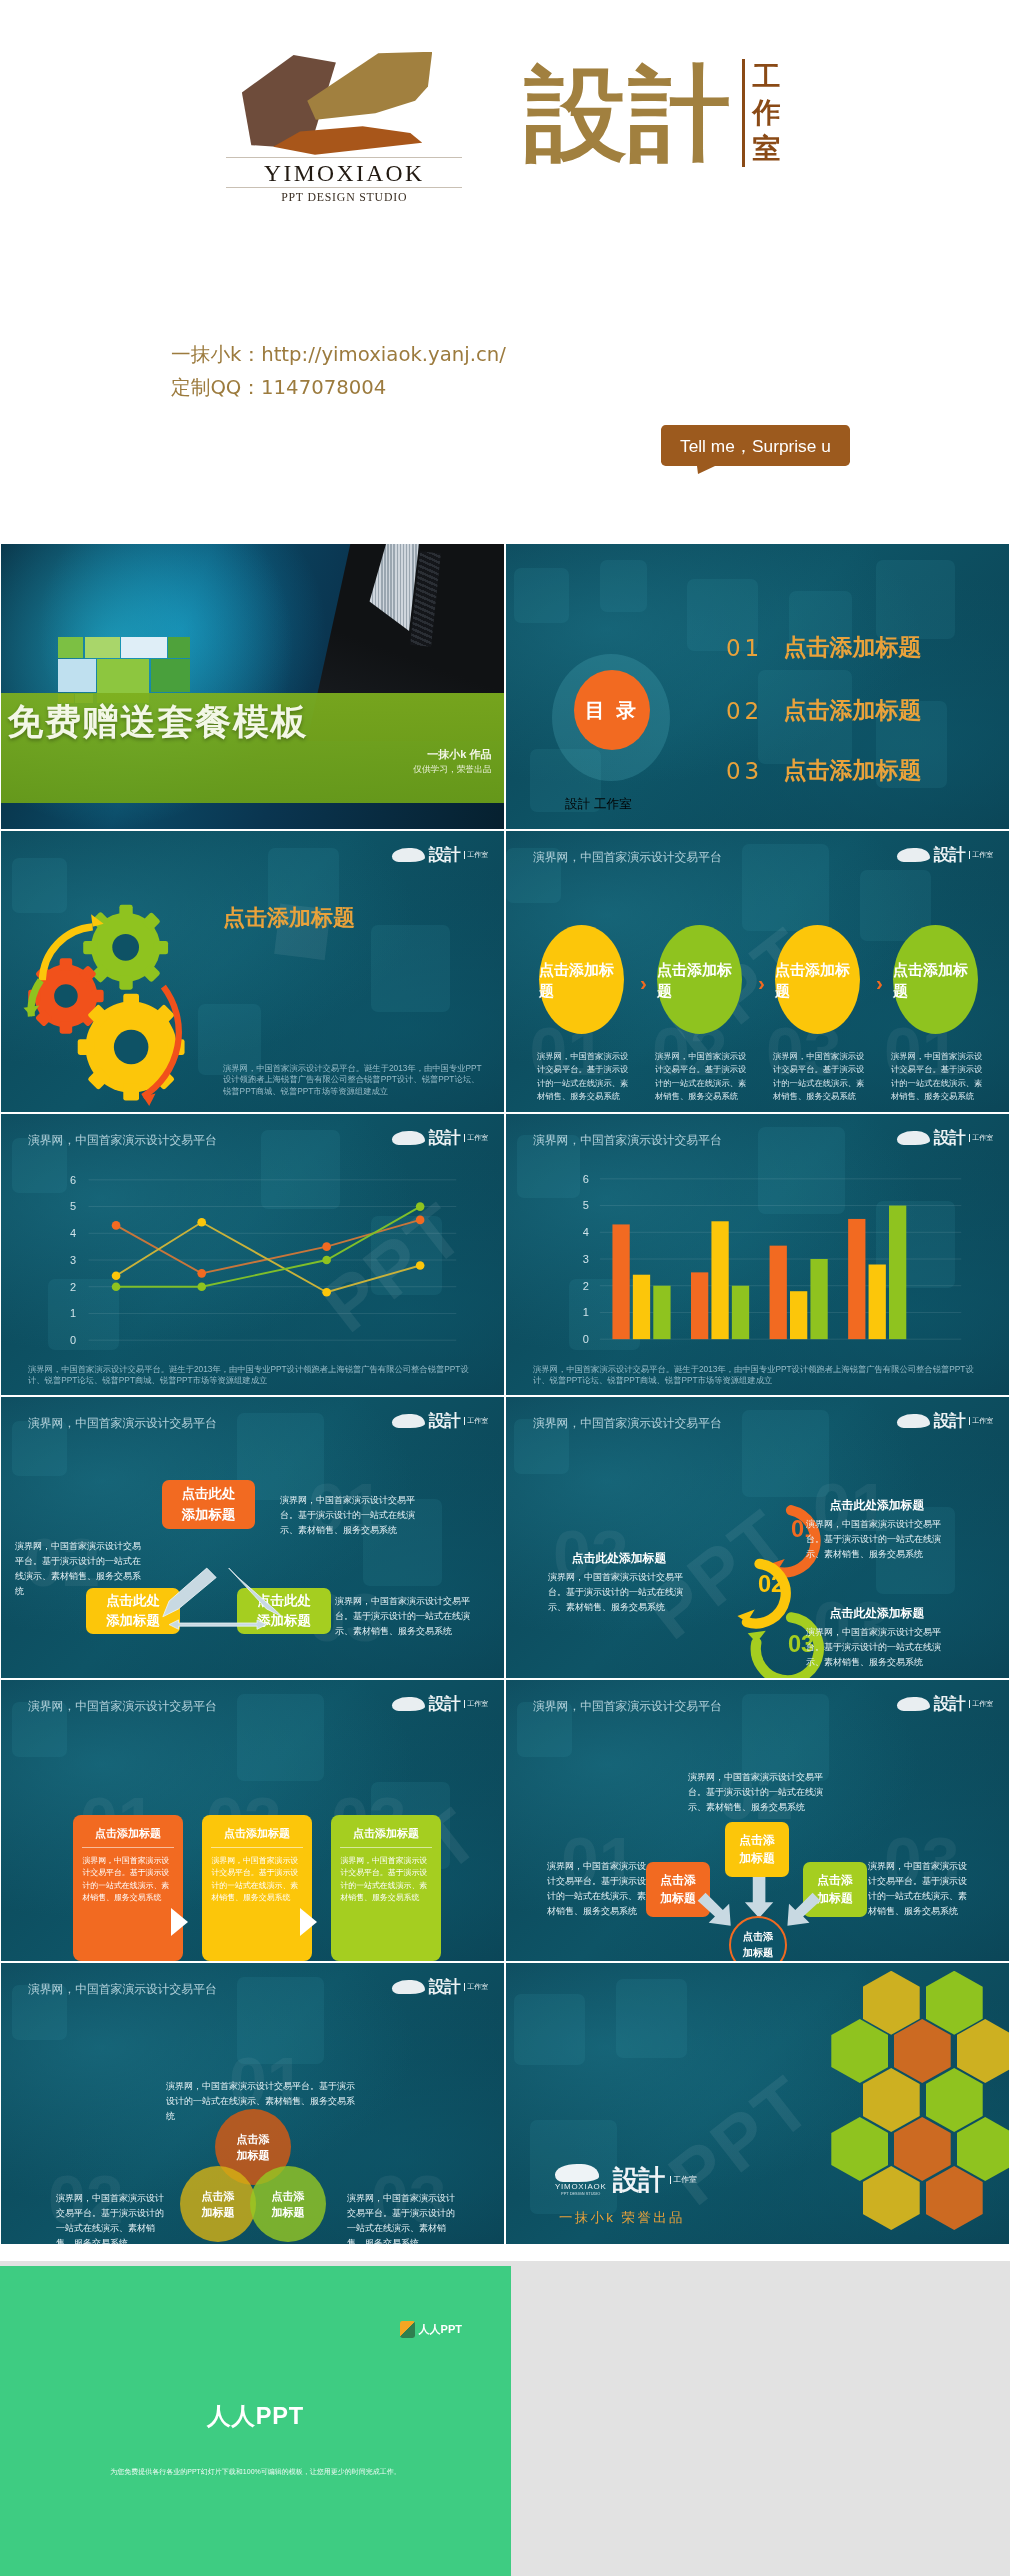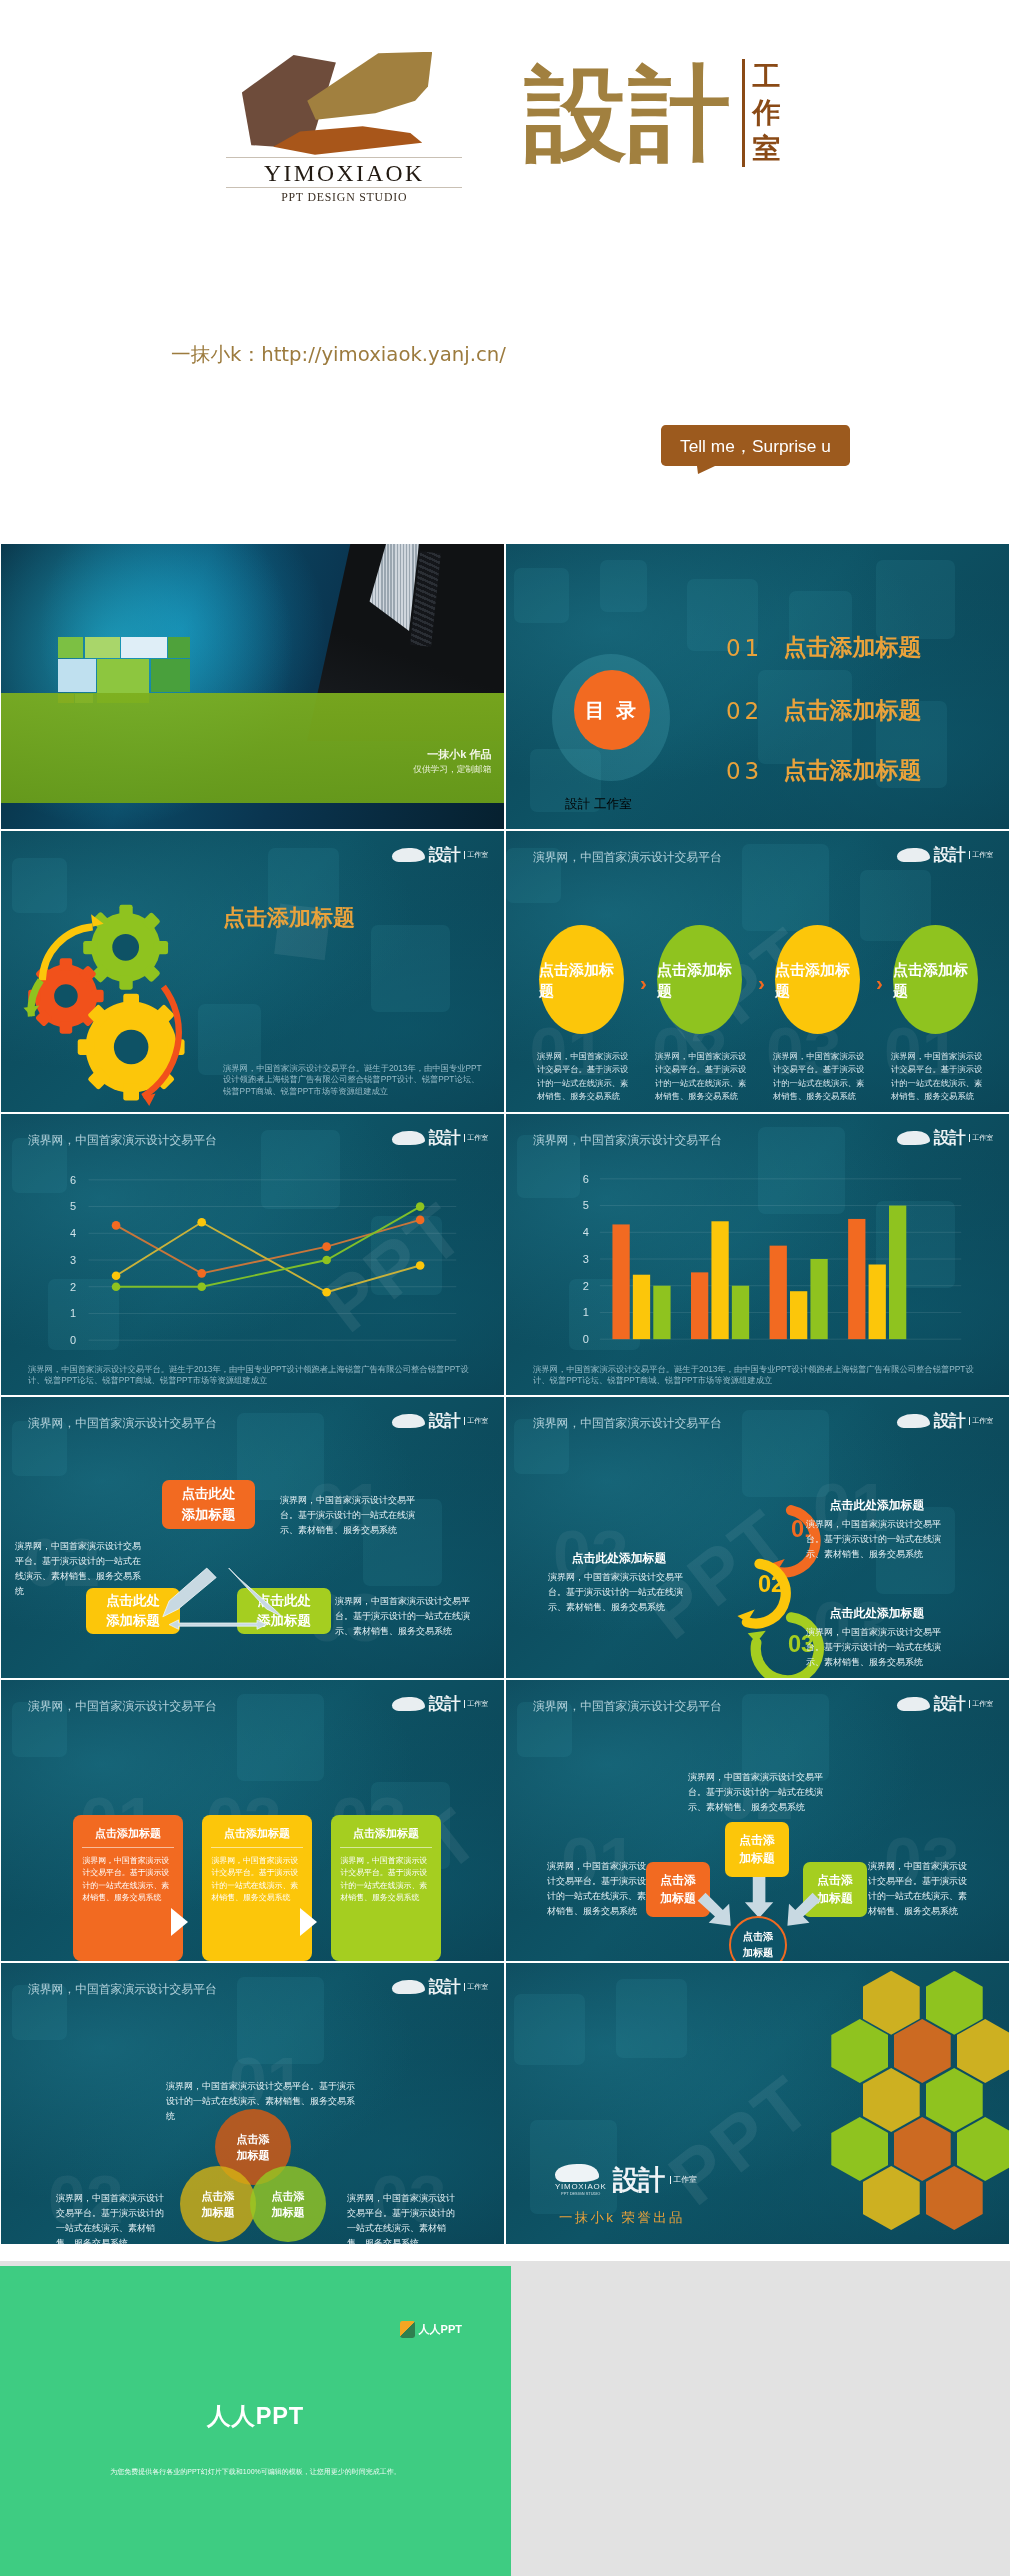--- a/index.html
+++ b/index.html
@@ -158,20 +158,21 @@
       <div class="logo-sub">PPT DESIGN STUDIO</div>
     </div>
     <div class="cjk-logo">
       <div class="cjk-big">設計</div>
       <div class="cjk-side">工作室</div>
     </div>
   </div>
 
   <div class="contact">
     <div>一抹小k：http://yimoxiaok.yanj.cn/</div>
+    <div>定制QQ：1147078004</div>
   </div>
 
   <div class="bubble">Tell me，Surprise u</div>
 </div>
 
 <div class="grid">
 
   <div class="row">
 
     <div class="slide s1">
@@ -184,22 +185,23 @@
         <i style="left:27px;top:0;width:35px;height:20.5px;background:#a9d66a;"></i>
         <i style="left:63px;top:0;width:46px;height:20.5px;background:#dfeef7;"></i>
         <i style="left:110px;top:0;width:22px;height:20.5px;background:#4fa23b;"></i>
         <i style="left:0;top:22px;width:38px;height:33px;background:#bfe0ef;"></i>
         <i style="left:39px;top:22px;width:52px;height:44px;background:#8dc63f;"></i>
         <i style="left:93px;top:22px;width:39px;height:33px;background:#49a03c;"></i>
         <i style="left:0;top:57px;width:15.7px;height:9.4px;background:#e8a33d;"></i>
         <i style="left:17.3px;top:57px;width:17.3px;height:9.4px;background:#d9e7a8;"></i>
       </div>
       <div class="band"></div>
+      <div class="bigtitle">免费赠送套餐模板</div>
       <div class="sub1">一抹小k 作品</div>
-      <div class="sub2">仅供学习，定制邮箱</div>
+      <div class="sub2">仅供学习，荣誉出品</div>
     </div>
 
     <div class="slide">
       <div class="bg-deco"></div>
       <span class="sq" style="left:7.9px;top:23.6px;width:55px;height:55px;"></span>
       <span class="sq" style="left:94px;top:15.7px;width:47px;height:52px;"></span>
       <span class="sq" style="left:181px;top:35px;width:71px;height:72px;"></span>
       <span class="sq" style="left:283px;top:47px;width:63px;height:63px;"></span>
       <span class="sq" style="left:370px;top:15.7px;width:79px;height:79px;"></span>
       <span class="sq" style="left:252px;top:126px;width:94px;height:94px;"></span>

